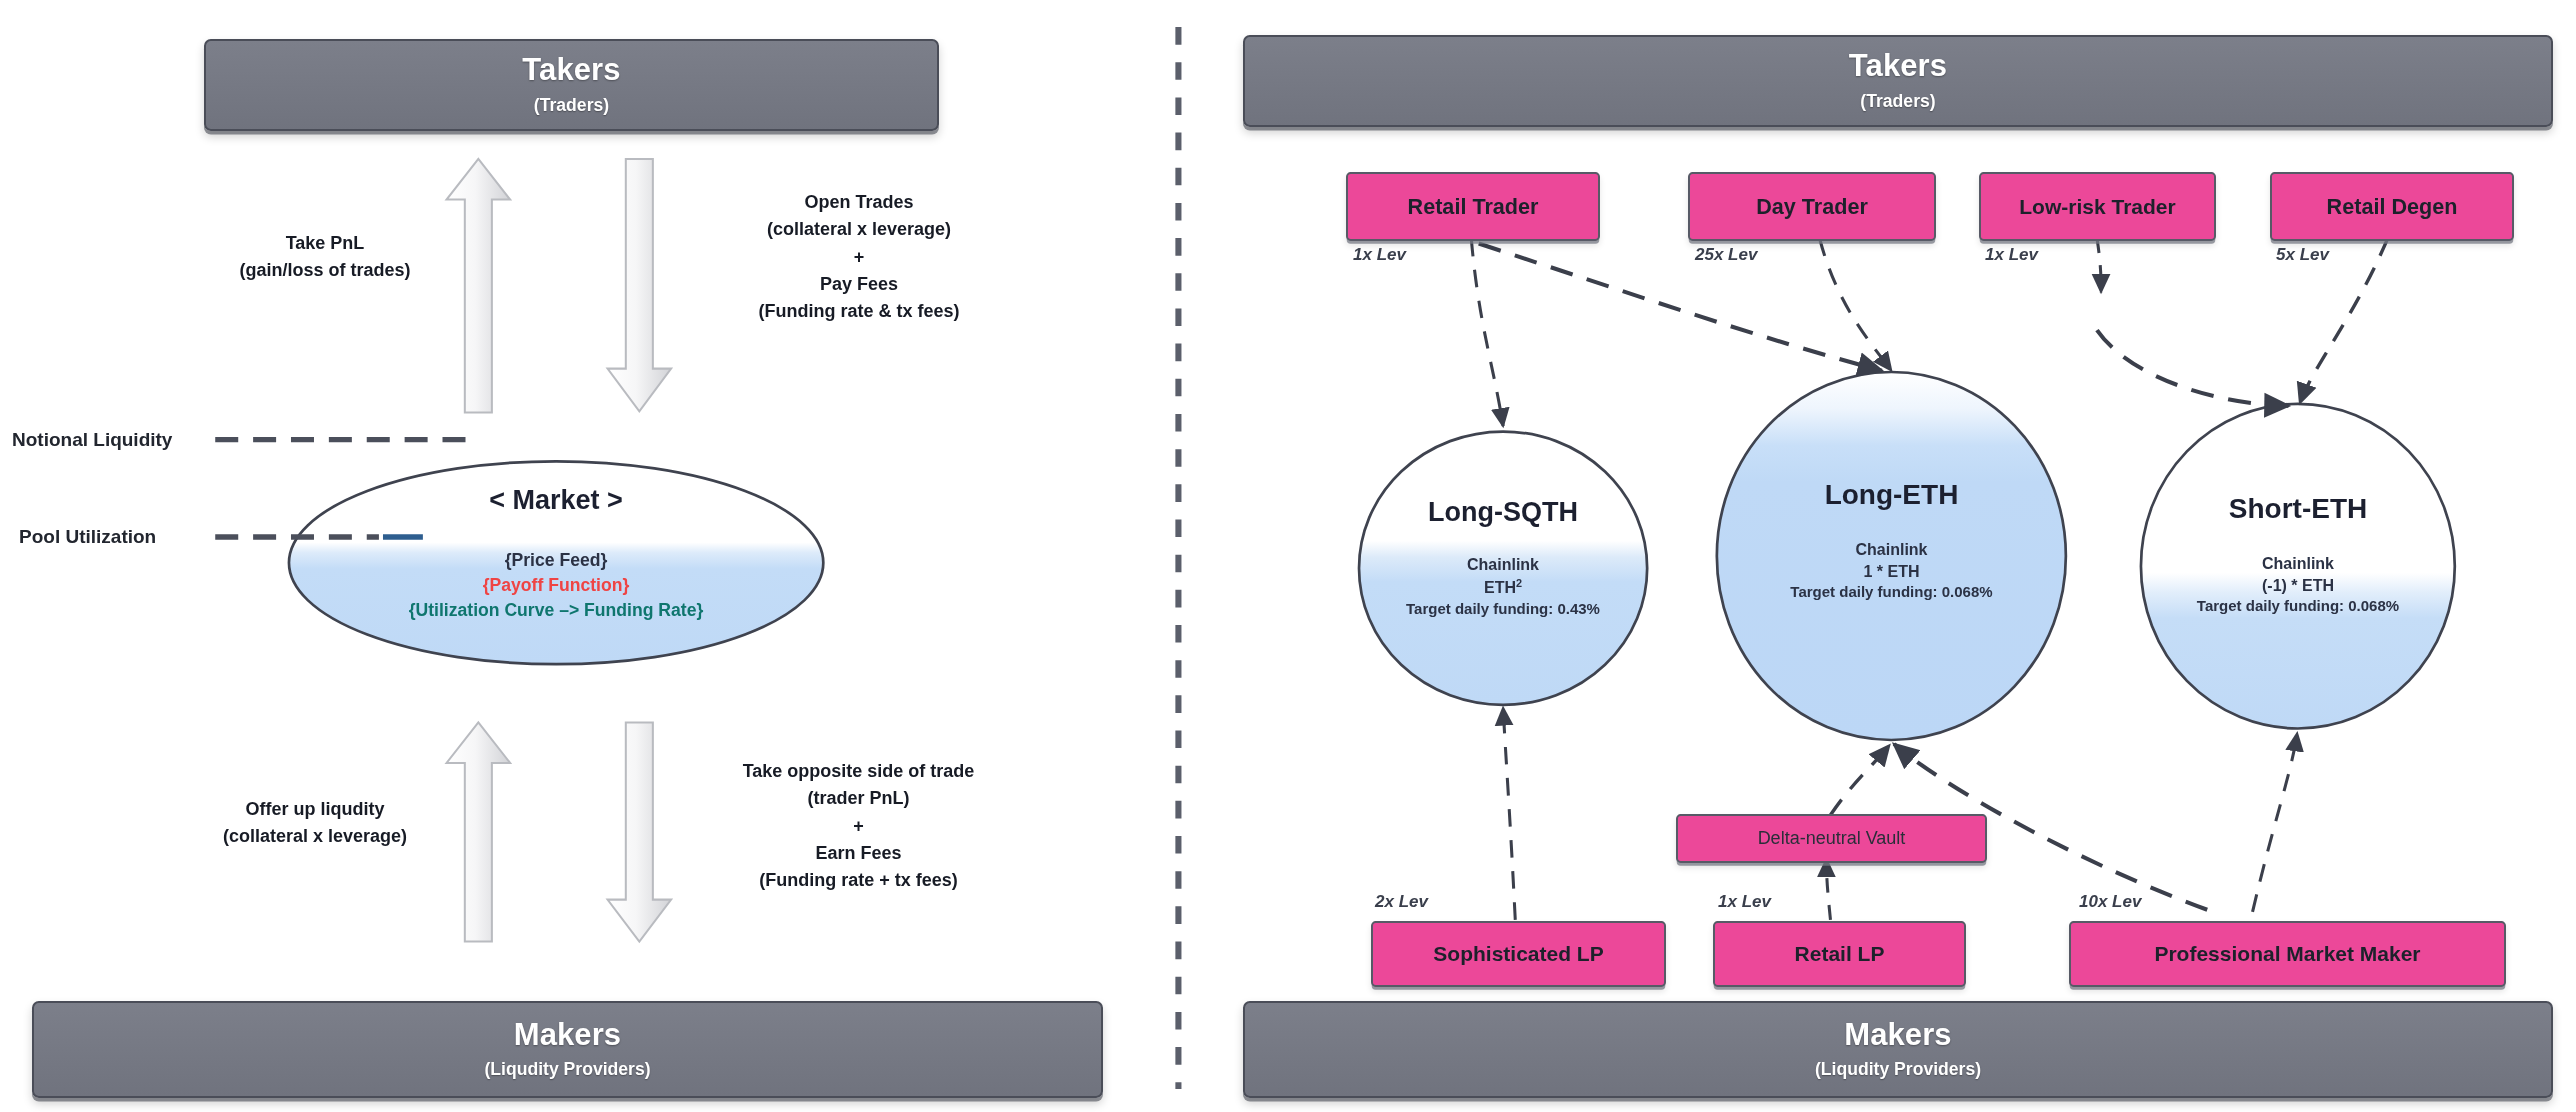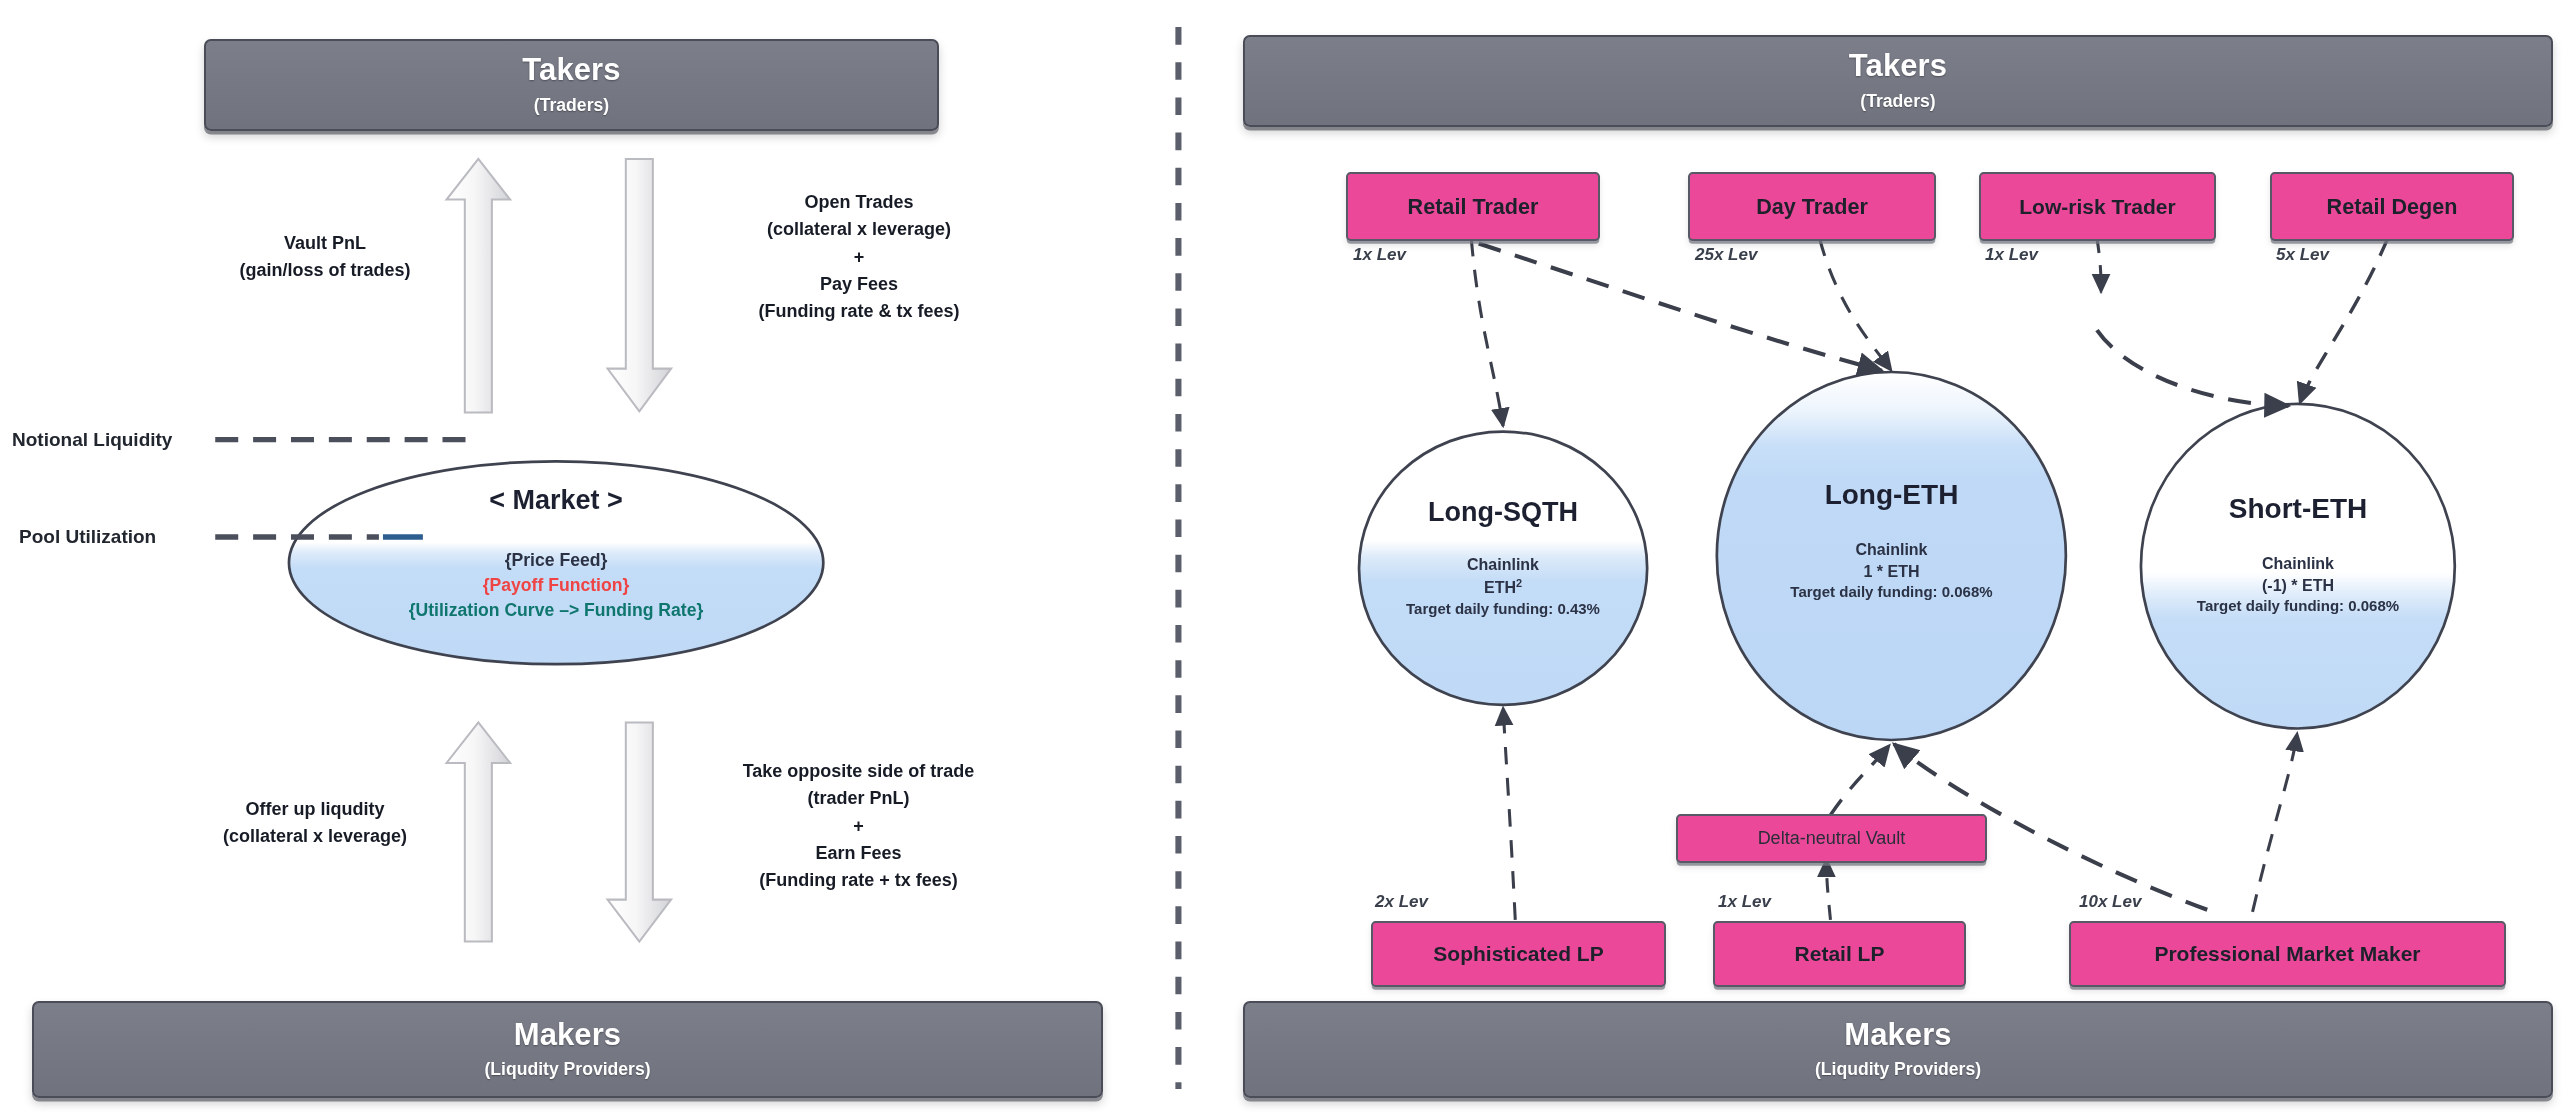--- a/index.html
+++ b/index.html
@@ -134,21 +134,21 @@
     <path d="M 3263 1345 C 3060 1270 2870 1160 2800 1100" fill="none" stroke="#3b3f4b" stroke-width="6" stroke-dasharray="34 22" marker-end="url(#dashHead)"></path>
     <path d="M 3330 1348 C 3360 1220 3388 1140 3396 1084" fill="none" stroke="#3b3f4b" stroke-width="4.5" stroke-dasharray="26 20" marker-end="url(#dashHead)"></path>
   </svg>
 
   <div class="band" style="left:204px;top:39px;width:731px;height:88px;">
     <div class="band-title">Takers</div>
     <div class="band-sub">(Traders)</div>
   </div>
 
   <div class="flowlabel" style="left:203px;top:230px;width:244px;">
-    <div>Vault PnL</div>
+    <div>Take PnL</div>
     <div>(gain/loss of trades)</div>
   </div>
 
   <div class="flowlabel" style="left:690px;top:189px;width:338px;">
     <div>Open Trades</div>
     <div>(collateral x leverage)</div>
     <div>+</div>
     <div>Pay Fees</div>
     <div>(Funding rate &amp; tx fees)</div>
   </div>

